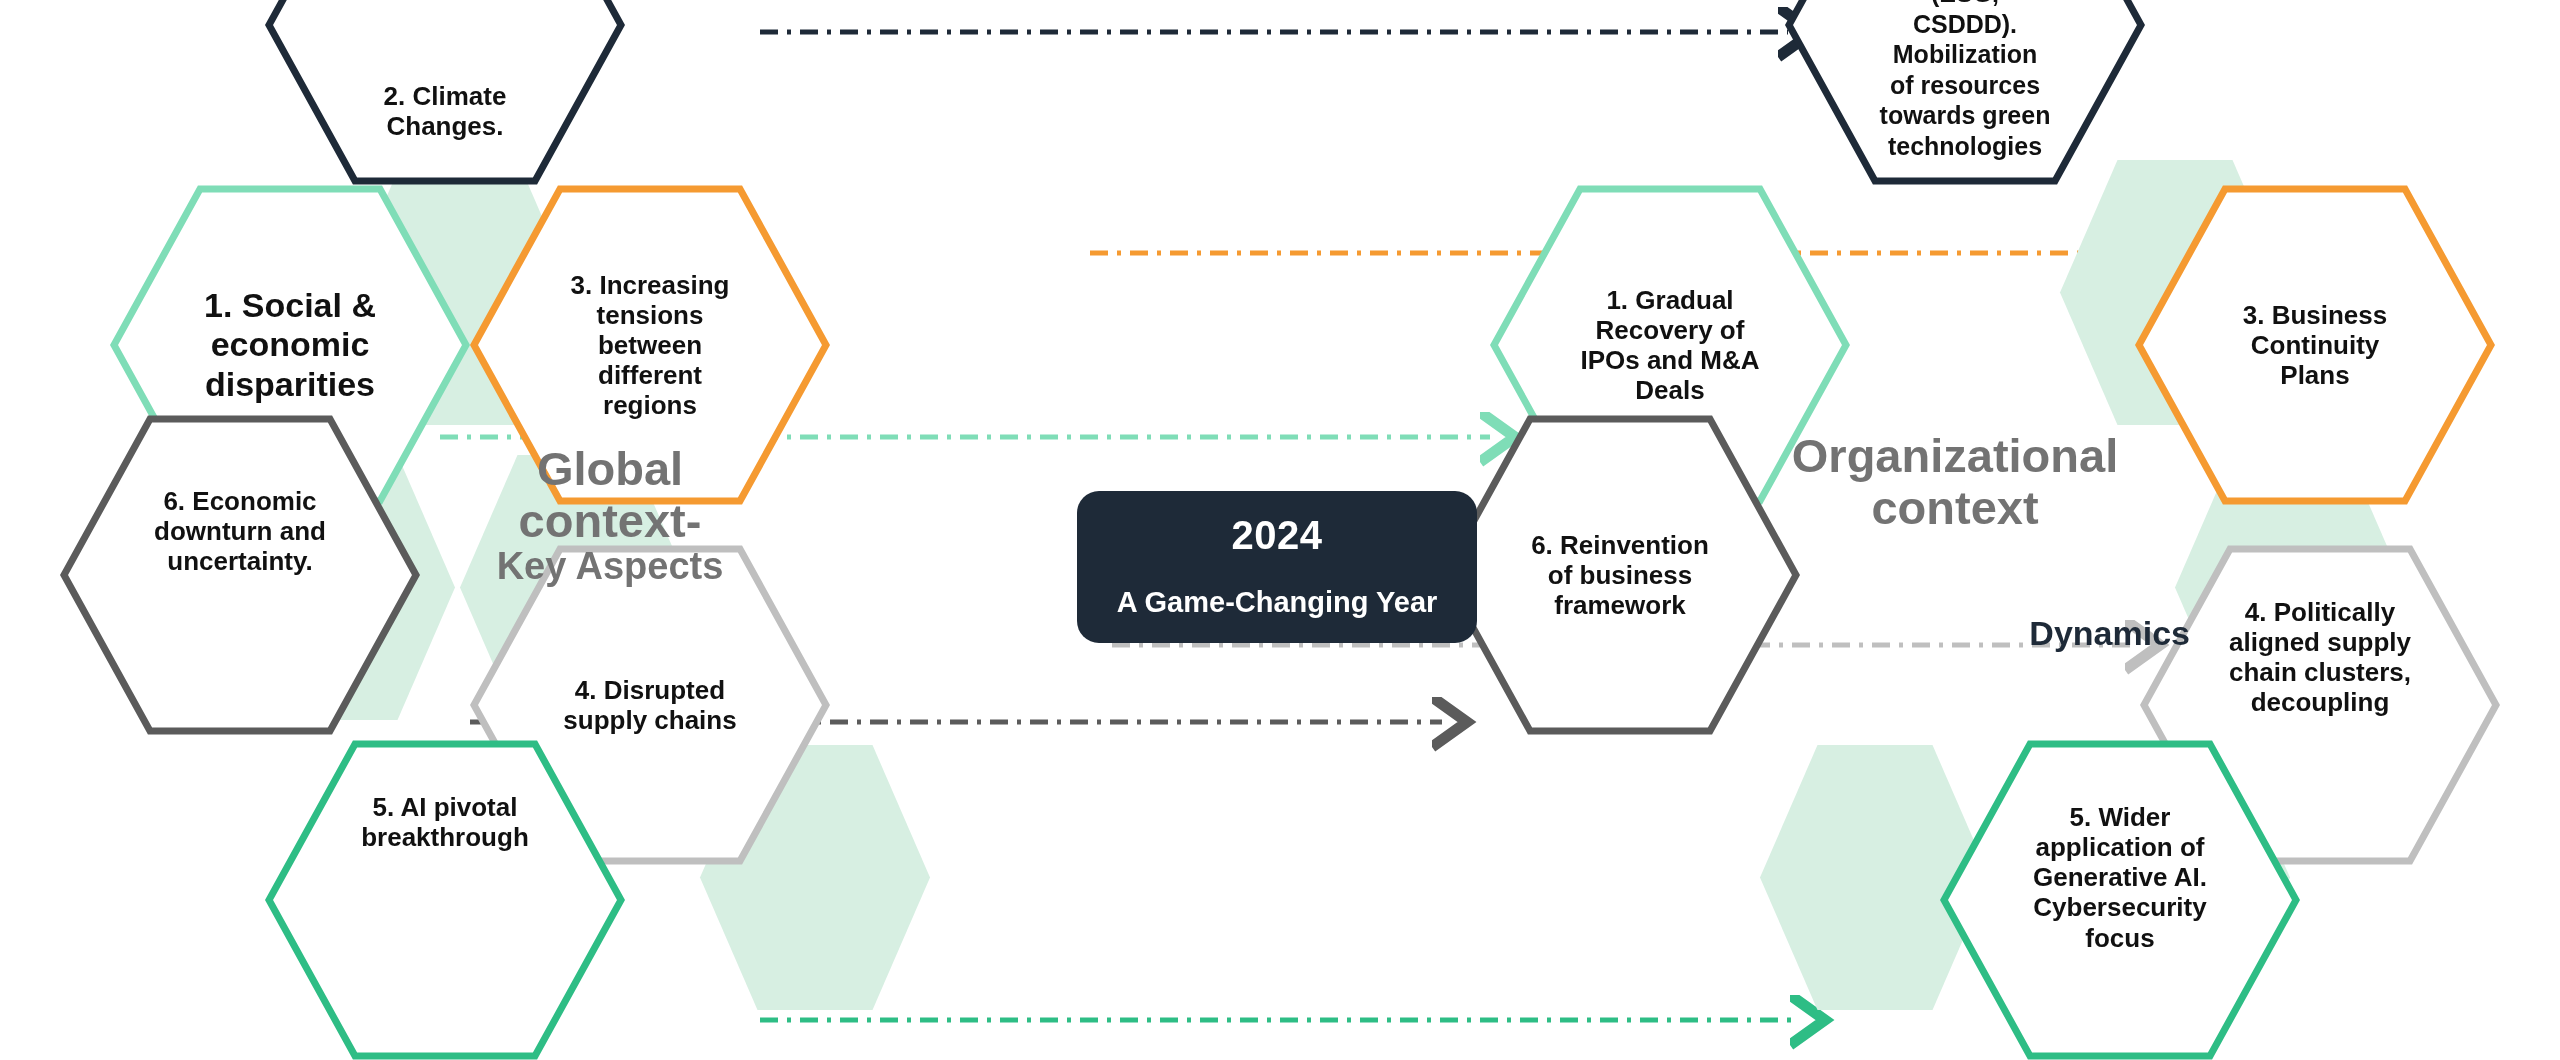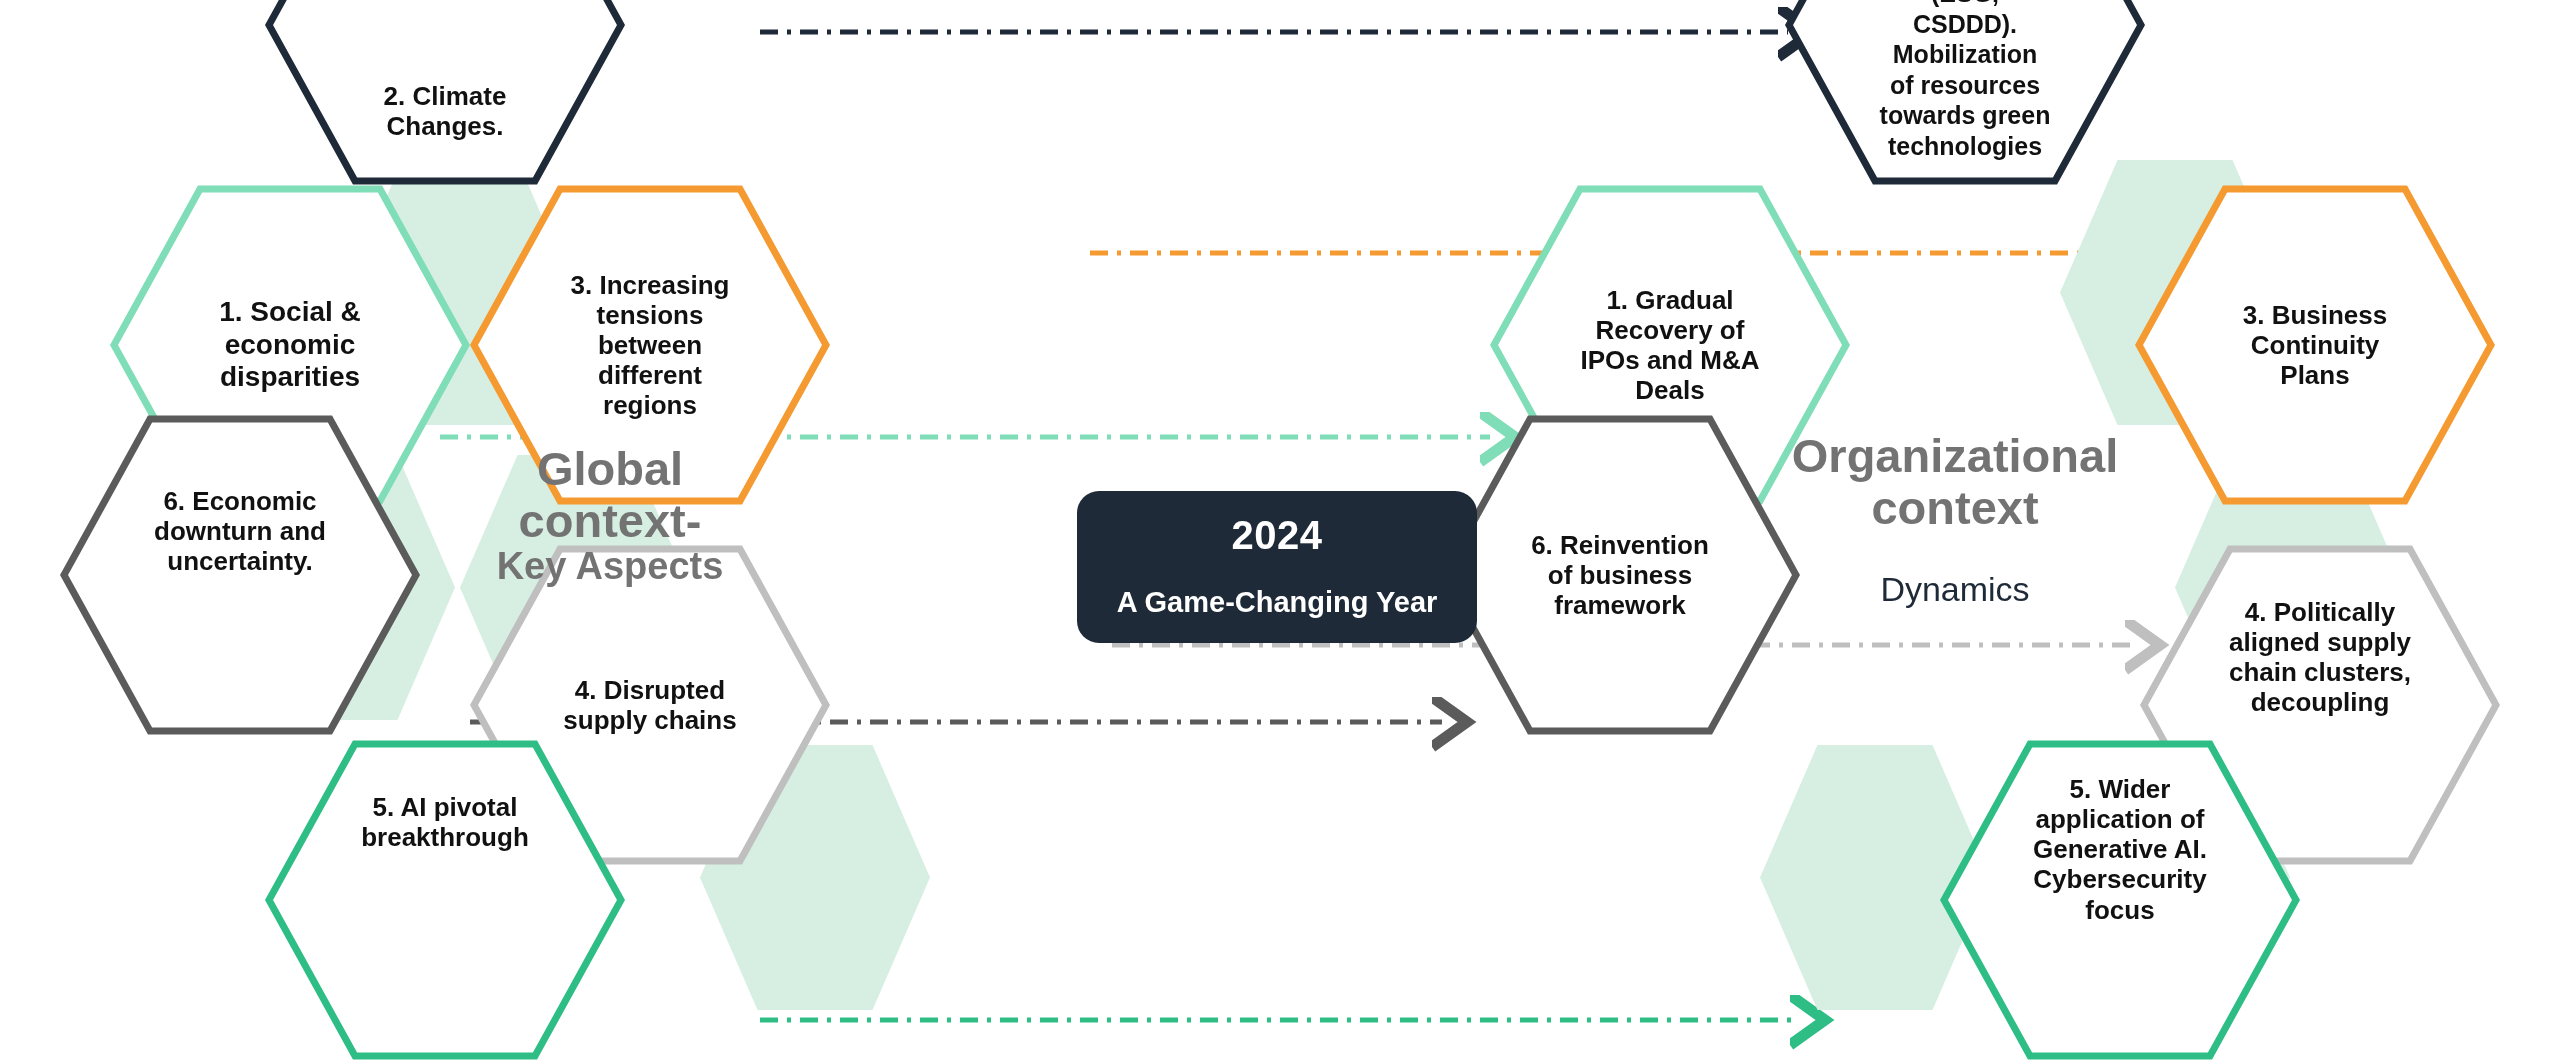--- a/index.html
+++ b/index.html
@@ -24,21 +24,21 @@
     position:absolute;background:#1e2a38;border-radius:22px;
     display:flex;flex-direction:column;align-items:center;justify-content:center;
     color:#ffffff;text-align:center;margin-top:36px;
   }
   .center-card .yr{font-size:40px;font-weight:bold;letter-spacing:0.5px;}
   .center-card .sub{font-size:29px;font-weight:bold;line-height:1.25;margin-top:26px;padding:0 18px;}
 
   .ttl{position:absolute;color:#737373;font-weight:bold;text-align:center;line-height:1.1;}
   .ttl .big{font-size:47px;display:block;}
   .ttl .small{font-size:38px;display:block;}
-  .ttl2{position:absolute;color:#1e2a38;font-weight:normal;text-align:center;font-size:34px;}
+  .ttl2{position:absolute;color:#1e2a38;font-weight:bold;text-align:right;font-size:34px;margin-top:44px;}
 </style>
 </head>
 <body>
 
 <div id="stage">
 
   <svg id="lines" viewBox="0 0 2560 1060">
     <defs>
       <marker id="ah-dark" markerWidth="12" markerHeight="12" refX="2" refY="5" orient="auto">
         <path d="M0,0 L7,5 L0,10" fill="none" stroke="#1e2a38" stroke-width="2.2"></path>
@@ -122,21 +122,21 @@
   <div class="hex" style="left:2060px;top:745px;width:230px;height:265px;">
     <svg width="230" height="265" viewBox="0 0 230 265">
       <polygon points="57.5,0 172.5,0 230,132.5 172.5,265 57.5,265 0,132.5" fill="#d7efe2"></polygon>
     </svg>
   </div>
 
   <div class="hex" style="left:110px;top:185px;width:360px;height:320px;">
     <svg width="360" height="320" viewBox="0 0 360 320">
       <polygon points="90,4 270,4 356,160 270,316 90,316 4,160" fill="#ffffff" stroke="#7fddb7" stroke-width="7"></polygon>
     </svg>
-    <div class="label" style="font-size:28px;">1. Social &amp;
+    <div class="label" style="font-size:34px;">1. Social &amp;
 economic
 disparities</div>
   </div>
 
   <div class="hex" style="left:265px;top:-135px;width:360px;height:320px;">
     <svg width="360" height="320" viewBox="0 0 360 320">
       <polygon points="90,4 270,4 356,160 270,316 90,316 4,160" fill="#ffffff" stroke="#1e2a38" stroke-width="7"></polygon>
     </svg>
     <div class="label" style="font-size:26px;align-items:flex-end;padding-bottom:44px;">2. Climate
 Changes.</div>
@@ -218,21 +218,21 @@
     <div class="label" style="font-size:26px;padding:0 18px;align-items:flex-start;padding-top:52px;">4. Politically
 aligned supply
 chain clusters,
 decoupling</div>
   </div>
 
   <div class="hex" style="left:1940px;top:740px;width:360px;height:320px;">
     <svg width="360" height="320" viewBox="0 0 360 320">
       <polygon points="90,4 270,4 356,160 270,316 90,316 4,160" fill="#ffffff" stroke="#2ebd85" stroke-width="7"></polygon>
     </svg>
-    <div class="label" style="font-size:26px;align-items:flex-start;padding-top:34px;">5. Wider
+    <div class="label" style="font-size:26px;align-items:flex-start;padding-top:62px;">5. Wider
 application of
 Generative AI.
 Cybersecurity
 focus</div>
   </div>
 
   <div class="hex" style="left:1440px;top:415px;width:360px;height:320px;">
     <svg width="360" height="320" viewBox="0 0 360 320">
       <polygon points="90,4 270,4 356,160 270,316 90,316 4,160" fill="#ffffff" stroke="#5b5b5b" stroke-width="7"></polygon>
     </svg>

